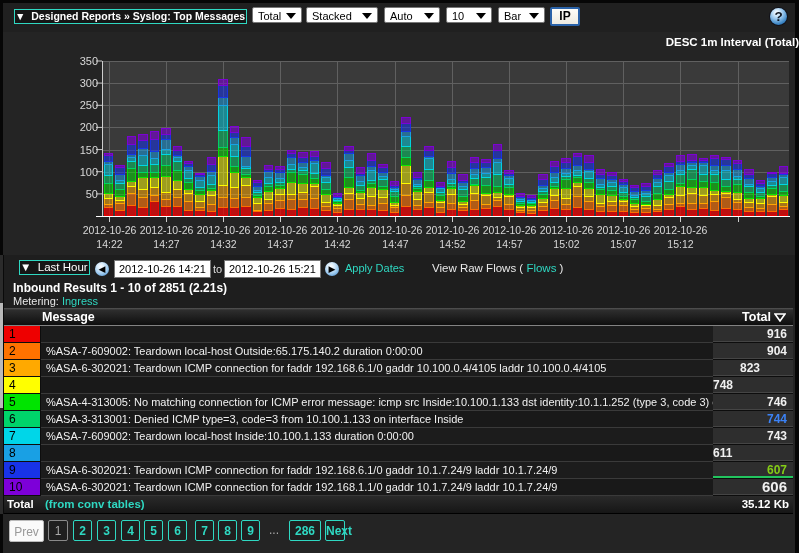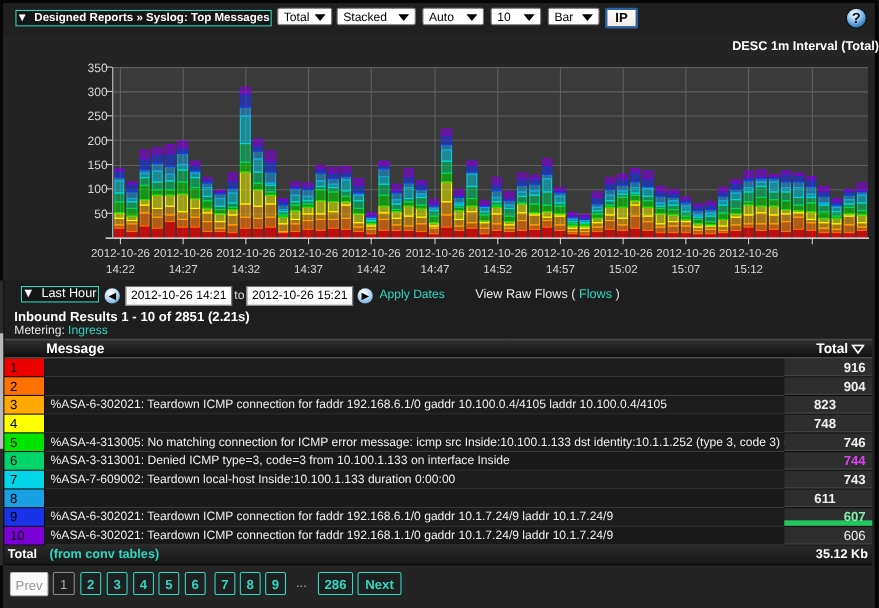--- a/index.html
+++ b/index.html
@@ -724,67 +724,68 @@
 <div style="position:absolute;left:0px;top:303px;width:3px;height:105px;background:#b9b9b9"></div>
 
 <div style="position:absolute;left:4px;top:326px;width:789px;height:17px;background:#0d0d0d">
 <div style="position:absolute;left:0;top:0;width:36px;height:16px;background:#ee0000;color:#000;font-size:12px;line-height:16px;padding-left:5px;box-sizing:border-box">1</div>
 <div style="position:absolute;left:37px;top:0;width:672px;height:16px;background:#1c1c1c;border-bottom:1px solid #3a3a3a"></div>
 <div style="position:absolute;left:709px;top:0;width:80px;height:16px;background:#2e2e2e;border-bottom:1px solid #454545;color:#f0f0f0;font-size:12px;font-weight:bold;line-height:16px;text-align:right;padding-right:6px;box-sizing:border-box">916</div>
 </div>
 <div style="position:absolute;left:4px;top:343px;width:789px;height:17px;background:#0d0d0d">
 <div style="position:absolute;left:0;top:0;width:36px;height:16px;background:#ff7200;color:#000;font-size:12px;line-height:16px;padding-left:5px;box-sizing:border-box">2</div>
 <div style="position:absolute;left:37px;top:0;width:672px;height:16px;background:#191919;border-bottom:1px solid #3a3a3a"></div>
+<div style="position:absolute;left:42px;top:0;width:667px;height:16px;color:#f0f0f0;font-size:11px;line-height:16px;white-space:nowrap;overflow:hidden">%ASA-7-609002: Teardown local-host Outside:65.175.140.2 duration 0:00:00</div>
 <div style="position:absolute;left:709px;top:0;width:80px;height:16px;background:#2e2e2e;border-bottom:1px solid #454545;color:#f0f0f0;font-size:12px;font-weight:bold;line-height:16px;text-align:right;padding-right:6px;box-sizing:border-box">904</div>
 </div>
 <div style="position:absolute;left:4px;top:360px;width:789px;height:17px;background:#0d0d0d">
 <div style="position:absolute;left:0;top:0;width:36px;height:16px;background:#ffa900;color:#000;font-size:12px;line-height:16px;padding-left:5px;box-sizing:border-box">3</div>
 <div style="position:absolute;left:37px;top:0;width:672px;height:16px;background:#1c1c1c;border-bottom:1px solid #3a3a3a"></div>
 <div style="position:absolute;left:42px;top:0;width:667px;height:16px;color:#f0f0f0;font-size:11px;line-height:16px;white-space:nowrap;overflow:hidden">%ASA-6-302021: Teardown ICMP connection for faddr 192.168.6.1/0 gaddr 10.100.0.4/4105 laddr 10.100.0.4/4105</div>
 <div style="position:absolute;left:709px;top:0;width:80px;height:16px;background:#2e2e2e;border-bottom:1px solid #454545;color:#f0f0f0;font-size:12px;font-weight:bold;line-height:16px;text-align:center;padding-right:6px;box-sizing:border-box">823</div>
 </div>
 <div style="position:absolute;left:4px;top:377px;width:789px;height:17px;background:#0d0d0d">
 <div style="position:absolute;left:0;top:0;width:36px;height:16px;background:#ffff00;color:#000;font-size:12px;line-height:16px;padding-left:5px;box-sizing:border-box">4</div>
 <div style="position:absolute;left:37px;top:0;width:672px;height:16px;background:#191919;border-bottom:1px solid #3a3a3a"></div>
-<div style="position:absolute;left:709px;top:0;width:80px;height:16px;background:#2e2e2e;border-bottom:1px solid #454545;color:#f0f0f0;font-size:12px;font-weight:bold;line-height:16px;text-align:center;padding-right:6px;box-sizing:border-box">748</div>
+<div style="position:absolute;left:709px;top:0;width:80px;height:16px;background:#2e2e2e;border-bottom:1px solid #454545;color:#f0f0f0;font-size:12px;font-weight:bold;line-height:16px;text-align:left;padding-right:6px;box-sizing:border-box">748</div>
 </div>
 <div style="position:absolute;left:4px;top:394px;width:789px;height:17px;background:#0d0d0d">
 <div style="position:absolute;left:0;top:0;width:36px;height:16px;background:#00e400;color:#000;font-size:12px;line-height:16px;padding-left:5px;box-sizing:border-box">5</div>
 <div style="position:absolute;left:37px;top:0;width:672px;height:16px;background:#1c1c1c;border-bottom:1px solid #3a3a3a"></div>
 <div style="position:absolute;left:42px;top:0;width:667px;height:16px;color:#f0f0f0;font-size:11px;line-height:16px;white-space:nowrap;overflow:hidden">%ASA-4-313005: No matching connection for ICMP error message: icmp src Inside:10.100.1.133 dst identity:10.1.1.252 (type 3, code 3) on</div>
 <div style="position:absolute;left:709px;top:0;width:80px;height:16px;background:#2e2e2e;border-bottom:1px solid #454545;color:#f0f0f0;font-size:12px;font-weight:bold;line-height:16px;text-align:right;padding-right:6px;box-sizing:border-box">746</div>
 </div>
 <div style="position:absolute;left:4px;top:411px;width:789px;height:17px;background:#0d0d0d">
 <div style="position:absolute;left:0;top:0;width:36px;height:16px;background:#00d46a;color:#000;font-size:12px;line-height:16px;padding-left:5px;box-sizing:border-box">6</div>
 <div style="position:absolute;left:37px;top:0;width:672px;height:16px;background:#191919;border-bottom:1px solid #3a3a3a"></div>
 <div style="position:absolute;left:42px;top:0;width:667px;height:16px;color:#f0f0f0;font-size:11px;line-height:16px;white-space:nowrap;overflow:hidden">%ASA-3-313001: Denied ICMP type=3, code=3 from 10.100.1.133 on interface Inside</div>
-<div style="position:absolute;left:709px;top:0;width:80px;height:16px;background:#2e2e2e;border-bottom:1px solid #454545;color:#d946ef;font-size:12px;font-weight:bold;line-height:16px;text-align:right;padding-right:6px;box-sizing:border-box">744</div>
+<div style="position:absolute;left:709px;top:0;width:80px;height:16px;background:#2e2e2e;border-bottom:1px solid #454545;color:#3b82f6;font-size:12px;font-weight:bold;line-height:16px;text-align:right;padding-right:6px;box-sizing:border-box">744</div>
 </div>
 <div style="position:absolute;left:4px;top:428px;width:789px;height:17px;background:#0d0d0d">
 <div style="position:absolute;left:0;top:0;width:36px;height:16px;background:#00d6e8;color:#000;font-size:12px;line-height:16px;padding-left:5px;box-sizing:border-box">7</div>
 <div style="position:absolute;left:37px;top:0;width:672px;height:16px;background:#1c1c1c;border-bottom:1px solid #3a3a3a"></div>
 <div style="position:absolute;left:42px;top:0;width:667px;height:16px;color:#f0f0f0;font-size:11px;line-height:16px;white-space:nowrap;overflow:hidden">%ASA-7-609002: Teardown local-host Inside:10.100.1.133 duration 0:00:00</div>
 <div style="position:absolute;left:709px;top:0;width:80px;height:16px;background:#2e2e2e;border-bottom:1px solid #454545;color:#f0f0f0;font-size:12px;font-weight:bold;line-height:16px;text-align:right;padding-right:6px;box-sizing:border-box">743</div>
 </div>
 <div style="position:absolute;left:4px;top:445px;width:789px;height:17px;background:#0d0d0d">
 <div style="position:absolute;left:0;top:0;width:36px;height:16px;background:#19a0e4;color:#000;font-size:12px;line-height:16px;padding-left:5px;box-sizing:border-box">8</div>
 <div style="position:absolute;left:37px;top:0;width:672px;height:16px;background:#191919;border-bottom:1px solid #3a3a3a"></div>
-<div style="position:absolute;left:709px;top:0;width:80px;height:16px;background:#2e2e2e;border-bottom:1px solid #454545;color:#f0f0f0;font-size:12px;font-weight:bold;line-height:16px;text-align:center;padding-right:6px;box-sizing:border-box">611</div>
+<div style="position:absolute;left:709px;top:0;width:80px;height:16px;background:#2e2e2e;border-bottom:1px solid #454545;color:#f0f0f0;font-size:12px;font-weight:bold;line-height:16px;text-align:left;padding-right:6px;box-sizing:border-box">611</div>
 </div>
 <div style="position:absolute;left:4px;top:462px;width:789px;height:17px;background:#0d0d0d">
 <div style="position:absolute;left:0;top:0;width:36px;height:16px;background:#1833e8;color:#000;font-size:12px;line-height:16px;padding-left:5px;box-sizing:border-box">9</div>
 <div style="position:absolute;left:37px;top:0;width:672px;height:16px;background:#1c1c1c;border-bottom:1px solid #3a3a3a"></div>
 <div style="position:absolute;left:42px;top:0;width:667px;height:16px;color:#f0f0f0;font-size:11px;line-height:16px;white-space:nowrap;overflow:hidden">%ASA-6-302021: Teardown ICMP connection for faddr 192.168.6.1/0 gaddr 10.1.7.24/9 laddr 10.1.7.24/9</div>
-<div style="position:absolute;left:709px;top:0;width:80px;height:16px;background:#2e2e2e;border-bottom:5px solid #22c55e;color:#86efac;font-size:12px;font-weight:bold;line-height:16px;text-align:right;padding-right:6px;box-sizing:border-box">607</div>
+<div style="position:absolute;left:709px;top:0;width:80px;height:16px;background:#2e2e2e;border-bottom:2px solid #22c55e;color:#84cc16;font-size:12px;font-weight:bold;line-height:16px;text-align:right;padding-right:6px;box-sizing:border-box">607</div>
 </div>
 <div style="position:absolute;left:4px;top:479px;width:789px;height:17px;background:#0d0d0d">
 <div style="position:absolute;left:0;top:0;width:36px;height:16px;background:#7d00d9;color:#000;font-size:12px;line-height:16px;padding-left:5px;box-sizing:border-box">10</div>
 <div style="position:absolute;left:37px;top:0;width:672px;height:16px;background:#191919;border-bottom:1px solid #3a3a3a"></div>
 <div style="position:absolute;left:42px;top:0;width:667px;height:16px;color:#f0f0f0;font-size:11px;line-height:16px;white-space:nowrap;overflow:hidden">%ASA-6-302021: Teardown ICMP connection for faddr 192.168.1.1/0 gaddr 10.1.7.24/9 laddr 10.1.7.24/9</div>
-<div style="position:absolute;left:709px;top:0;width:80px;height:16px;background:#2e2e2e;border-bottom:1px solid #454545;color:#f0f0f0;font-size:12px;font-weight:normal;line-height:16px;text-align:right;padding-right:6px;box-sizing:border-box">606</div>
+<div style="position:absolute;left:709px;top:0;width:80px;height:16px;background:#2e2e2e;border-bottom:1px solid #454545;color:#f0f0f0;font-size:15px;font-weight:bold;line-height:16px;text-align:right;padding-right:6px;box-sizing:border-box">606</div>
 </div>
 
 <div style="position:absolute;left:4px;top:496px;width:789px;height:17px;background:linear-gradient(#2a2a2a,#161616);border-bottom:1px solid #000">
 <div style="position:absolute;left:3px;top:2px;color:#fff;font-size:11.5px;font-weight:bold">Total</div>
 <div style="position:absolute;left:41px;top:2px;color:#2fd8c2;font-size:11.5px;font-weight:bold">(from conv tables)</div>
 <div style="position:absolute;right:4px;top:2px;color:#fff;font-size:11.5px;font-weight:bold">35.12 Kb</div>
 </div>
 
 <div style="position:absolute;left:3px;top:514px;width:792px;height:39px;background:#242424"></div>
 <div style="position:absolute;left:9px;top:520px;width:35px;height:22px;background:#fafafa;border:1px solid #bbb;border-radius:2px;color:#999;font-size:12px;text-align:center;line-height:22px;box-sizing:border-box">Prev</div>
@@ -792,12 +793,12 @@
 <div class="pg" style="left:73px;width:19px">2</div>
 <div class="pg" style="left:97px;width:19px">3</div>
 <div class="pg" style="left:121px;width:19px">4</div>
 <div class="pg" style="left:144px;width:19px">5</div>
 <div class="pg" style="left:168px;width:19px">6</div>
 <div class="pg" style="left:195px;width:19px">7</div>
 <div class="pg" style="left:218px;width:19px">8</div>
 <div class="pg" style="left:241px;width:19px">9</div>
 <div style="position:absolute;left:269px;top:523px;color:#aaa;font-size:12px">...</div>
 <div class="pg" style="left:289px;width:32px">286</div>
-<div class="pg" style="left:325px;width:40px">Next</div>
+<div class="pg" style="left:325px;width:20px">Next</div>
 </body></html>

